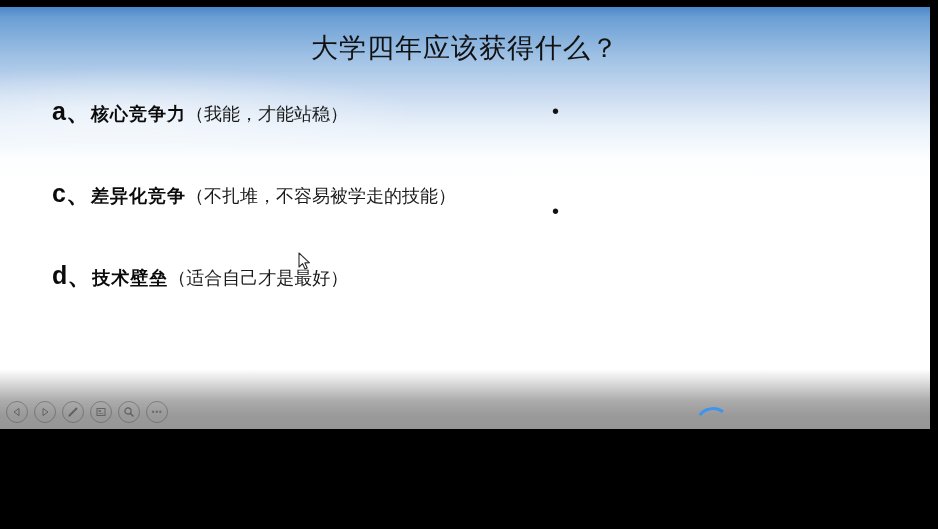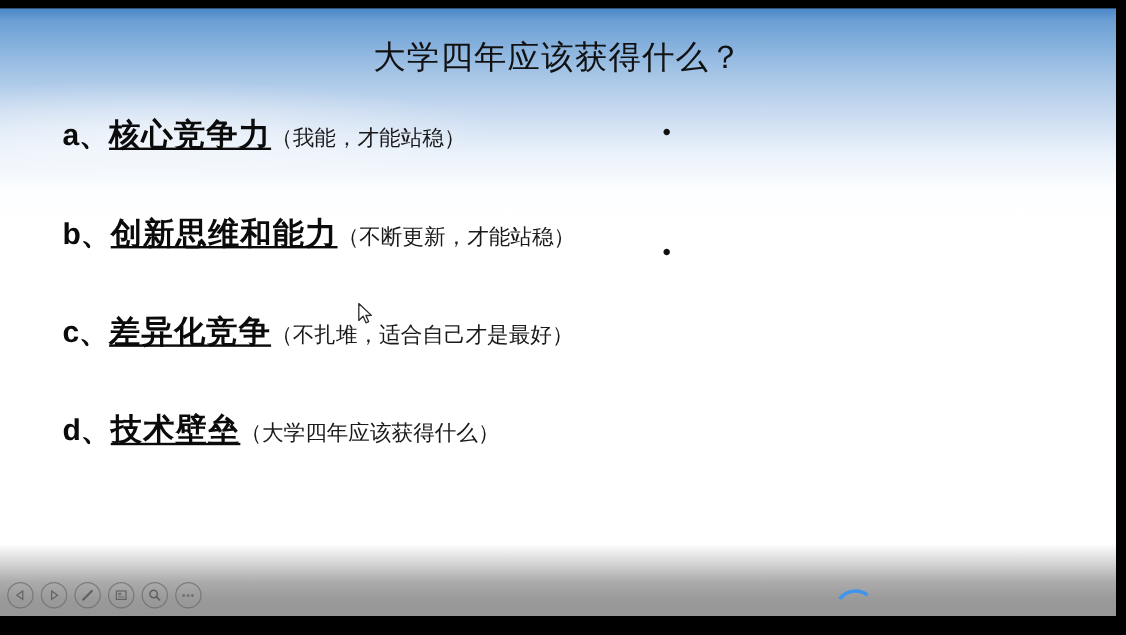--- a/index.html
+++ b/index.html
@@ -22,21 +22,21 @@
     background: #000000;
     overflow: hidden;
   }
 
   
   #slide {
     position: absolute;
     left: 0px;
     top: 7px;
     width: 930px;
-    height: 506px;
+    height: 422px;
     background:
       linear-gradient(to bottom,
         #4a86c8 0px,
         #6a9ed4 10px,
         #9dc0e4 48px,
         #c8daf0 86px,
         #e9f1fa 120px,
         #fbfdff 150px,
         #ffffff 175px,
         #ffffff 380px,
@@ -80,25 +80,24 @@
     height: 82px;
     white-space: nowrap;
   }
   .l-marker {
     font-size: 25px;
     font-weight: bold;
     color: #0b0b0b;
     letter-spacing: 0px;
   }
   .l-main {
-    font-size: 26px;
+    font-size: 18px;
     font-weight: bold;
     color: #0b0b0b;
     letter-spacing: 1px;
-    text-decoration: underline;
   }
   .l-note {
     font-size: 18px;
     font-weight: normal;
     color: #1a1a1a;
     letter-spacing: 0px;
   }
 
   
   .col-right {
@@ -201,30 +200,27 @@
   <div id="slide">
 
     <div class="title">大学四年应该获得什么？</div>
 
     <div class="col-left">
 
       <div class="l-item">
         <span class="l-marker">a、</span><span class="l-main">核心竞争力</span><span class="l-note">（我能，才能站稳）</span>
       </div>
 
+
       <div class="l-item">
-        <span class="l-marker">b、</span><span class="l-main">创新思维和能力</span><span class="l-note">（不断更新，才能站稳）</span>
+        <span class="l-marker">c、</span><span class="l-main">差异化竞争</span><span class="l-note">（不扎堆，不容易被学走的技能）</span>
       </div>
 
       <div class="l-item">
-        <span class="l-marker">c、</span><span class="l-main">差异化竞争</span><span class="l-note">（不扎堆，适合自己才是最好）</span>
-      </div>
-
-      <div class="l-item">
-        <span class="l-marker">d、</span><span class="l-main">技术壁垒</span><span class="l-note">（大学四年应该获得什么）</span>
+        <span class="l-marker">d、</span><span class="l-main">技术壁垒</span><span class="l-note">（适合自己才是最好）</span>
       </div>
 
     </div>
 
     <div class="col-right">
 
       <div class="r-item">
         <span class="r-bullet">•</span>
       </div>
 

